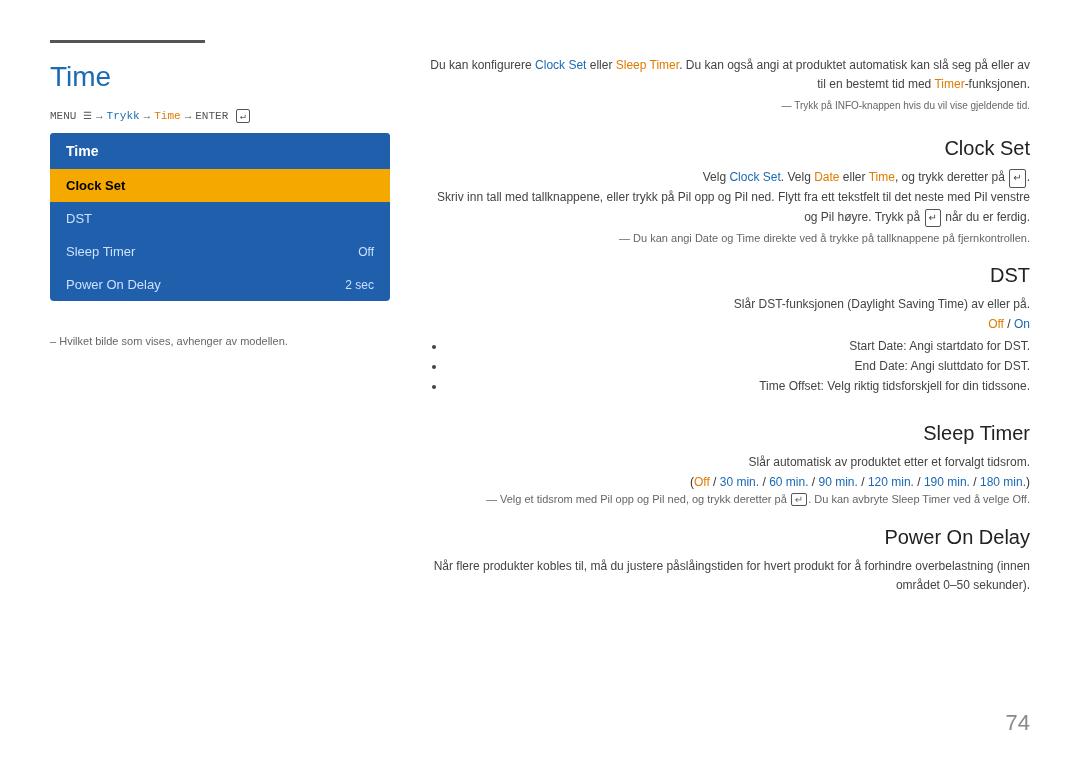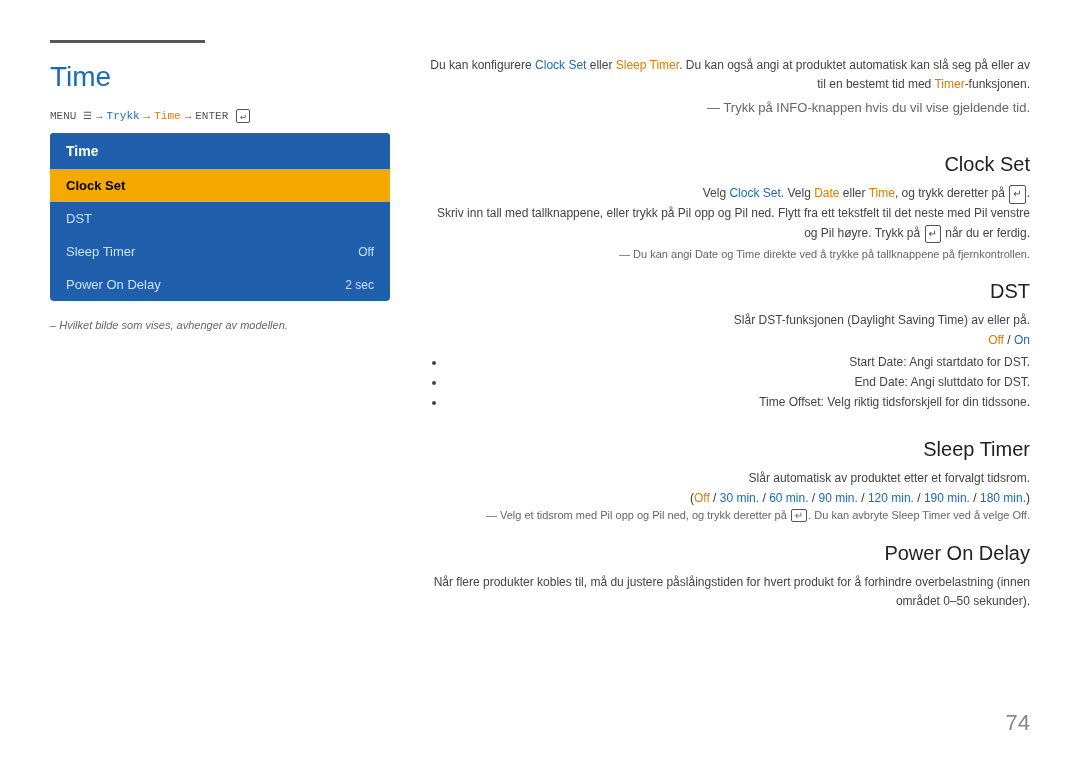--- a/index.html
+++ b/index.html
@@ -90,24 +90,23 @@
       color: #000;
       font-weight: bold;
     }
 
     .menu-item .item-value {
       color: #cce0ff;
       font-size: 12px;
     }
 
     .footnote {
-      margin-top: 18px;
+      margin-top: 34px;
       font-size: 11px;
       color: #666;
-      font-style: italic;
     }
     .footnote::before {
       content: '– ';
     }
 
     
     .right-col {
       flex: 1;
       display: flex;
       flex-direction: column;
@@ -127,23 +126,23 @@
       font-size: 12px;
       color: #444;
       line-height: 1.6;
       margin-bottom: 6px;
     }
 
     .intro-text .hl-blue { color: #1a6ab5; }
     .intro-text .hl-orange { color: #e07b00; }
 
     .tip-text {
-      font-size: 13px;
+      font-size: 10px;
       color: #666;
-      margin-bottom: 34px;
+      margin-bottom: 22px;
       padding-left: 8px;
     }
     .tip-text::before { content: '— '; }
 
     .section {
       margin-bottom: 16px;
     }
 
     .section-title {
       font-size: 20px;

